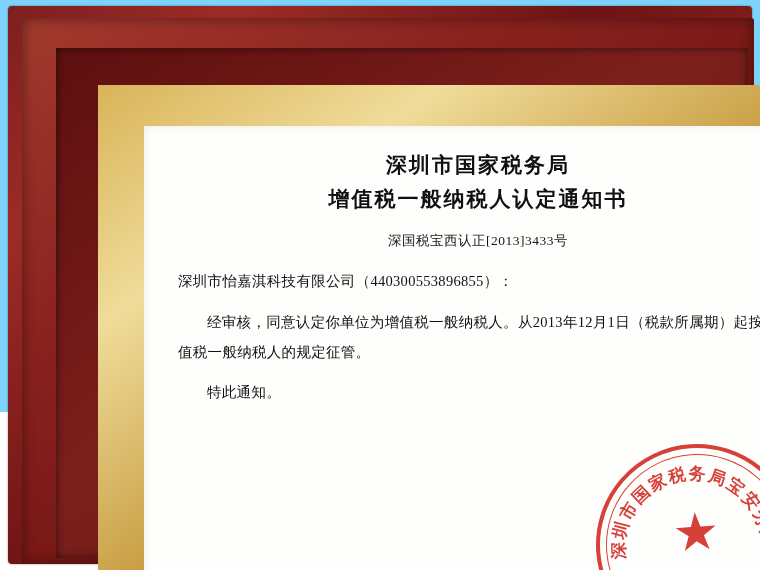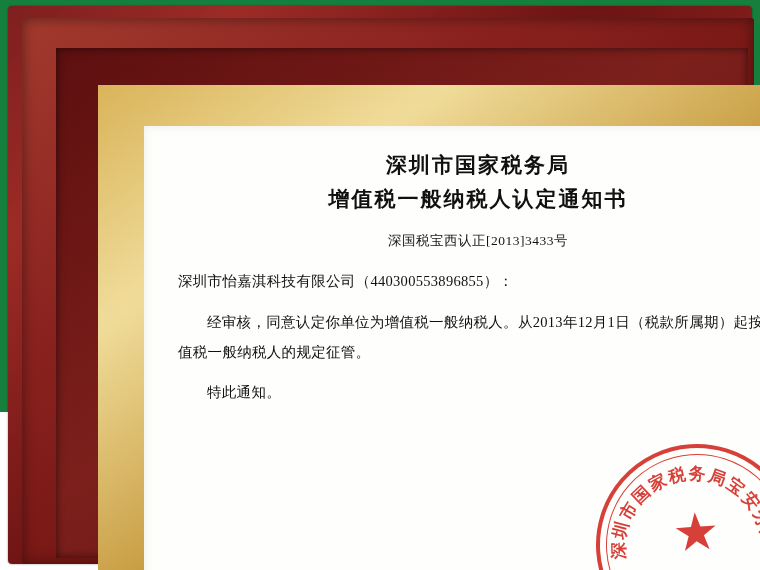--- a/index.html
+++ b/index.html
@@ -11,21 +11,21 @@
     width: 760px;
     height: 570px;
     font-family: "Liberation Serif", "DejaVu Serif", serif;
     overflow: hidden;
   }
 
   .page {
     position: relative;
     width: 760px;
     height: 412px;
-    background: #15803d;
+    background: #7dd3fc;
   }
 
   
   .frame-outer {
     position: absolute;
     left: 8px;
     top: 6px;
     width: 744px;
     height: 558px;
     border-radius: 4px;

